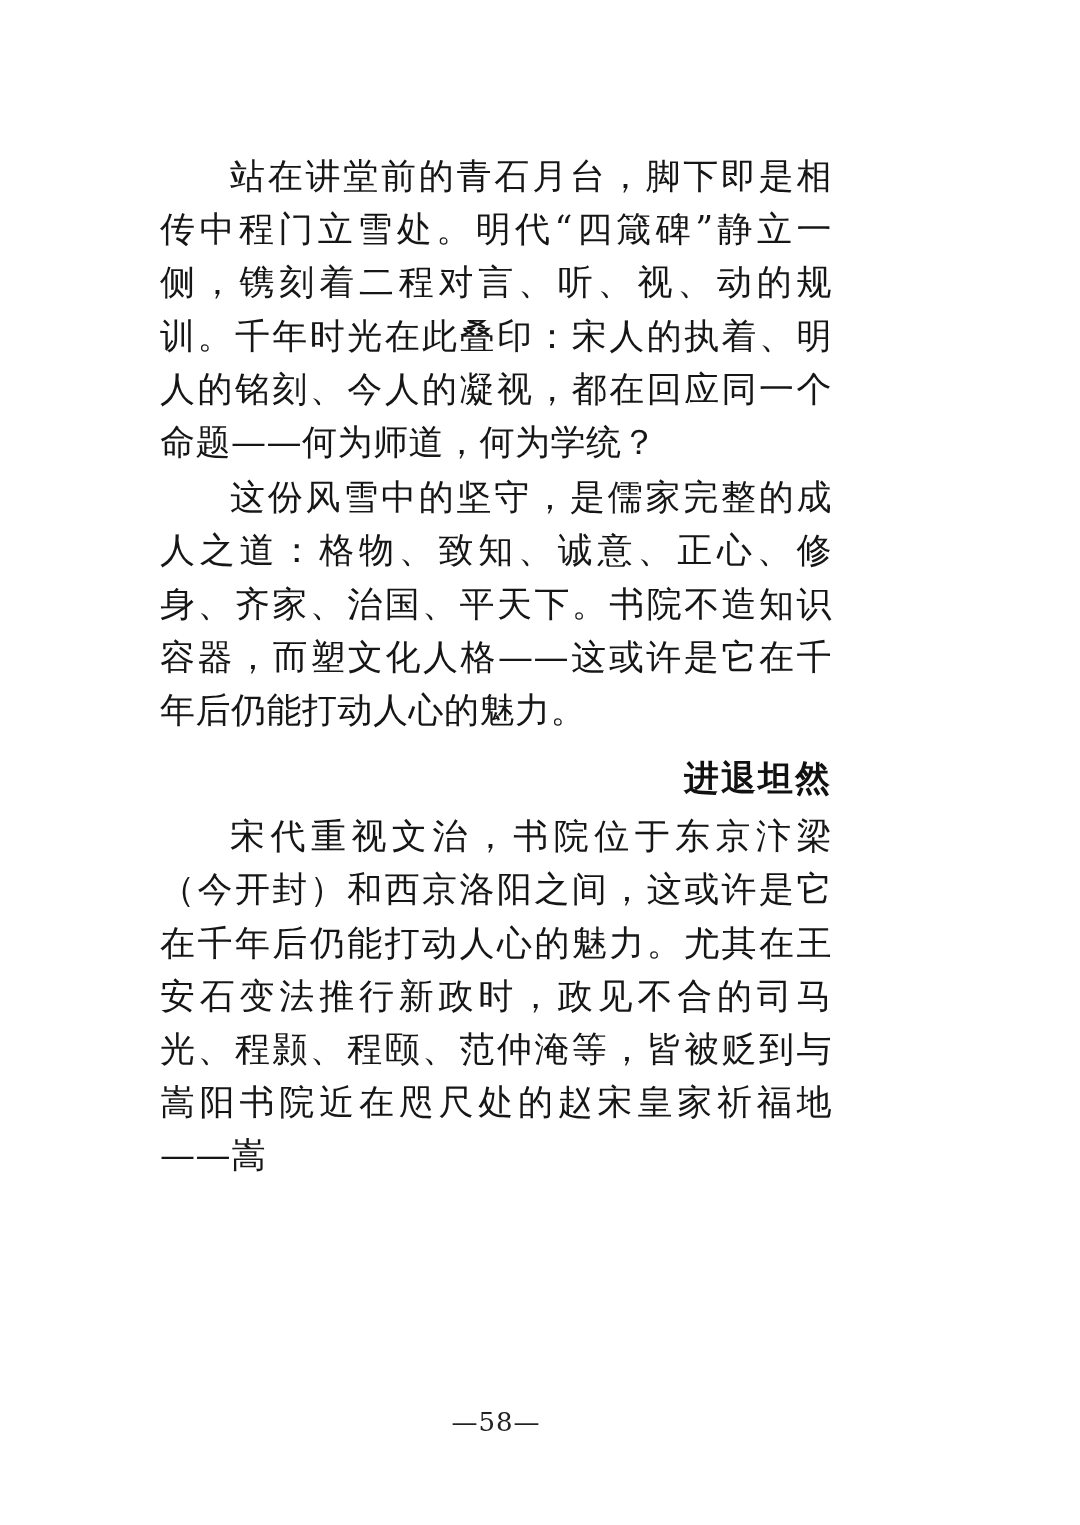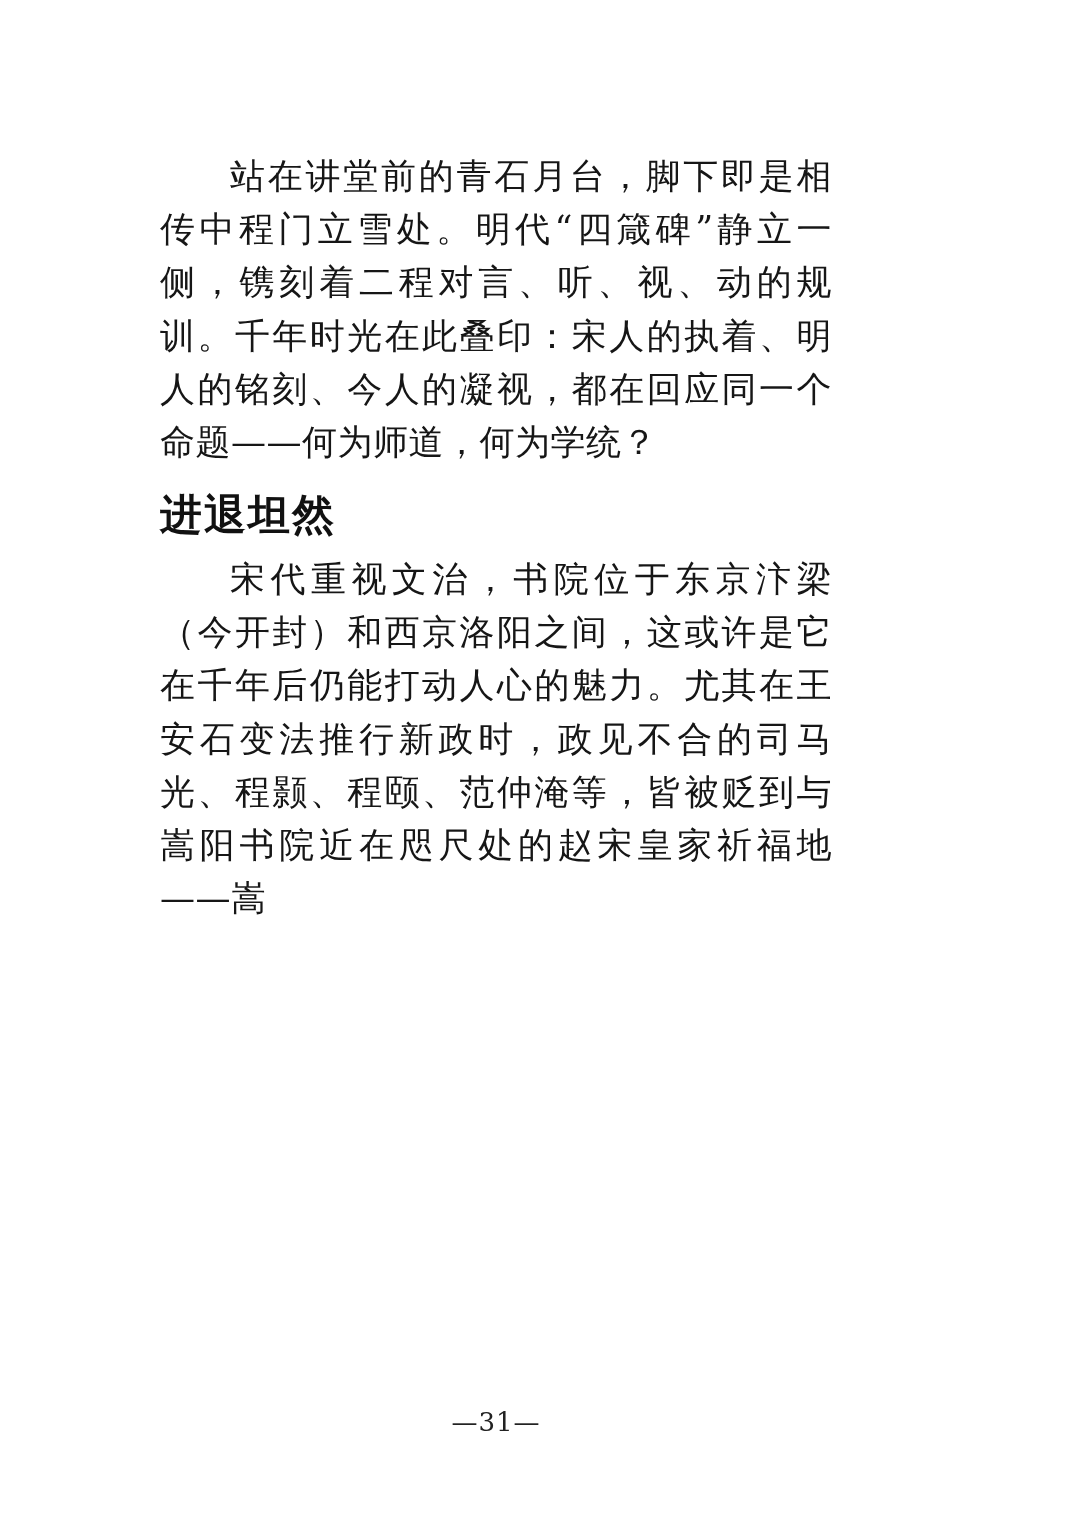--- a/index.html
+++ b/index.html
@@ -28,23 +28,23 @@
     text-align: justify;
     text-justify: inter-ideograph;
     letter-spacing: 0.5px;
     color: #161616;
   }
   .para {
     margin: 0 0 2px 0;
     text-indent: 2em;
   }
   .section-heading {
-    font-size: 42px;
+    font-size: 35px;
     font-weight: bold;
-    text-align: left;
+    text-align: right;
     margin: 14px 0 6px 0;
     letter-spacing: 2px;
     color: #111111;
   }
   .page-number {
     position: absolute;
     left: 0;
     right: 0;
     bottom: 88px;
     text-align: center;
@@ -54,22 +54,23 @@
   }
 </style>
 </head>
 <body>
 
 <div class="page">
 
   <div class="body-text">
 
     <p class="para">站在讲堂前的青石月台，脚下即是相传中程门立雪处。明代“四箴碑”静立一侧，镌刻着二程对言、听、视、动的规训。千年时光在此叠印：宋人的执着、明人的铭刻、今人的凝视，都在回应同一个命题——何为师道，何为学统？</p>
+    <p class="para">这份风雪中的坚守，是儒家完整的成人之道：格物、致知、诚意、正心、修身、齐家、治国、平天下。书院不造知识容器，而塑文化人格——这或许是它在千年后仍能打动人心的魅力。</p>
 
     <h2 class="section-heading">进退坦然</h2>
 
     <p class="para">宋代重视文治，书院位于东京汴梁（今开封）和西京洛阳之间，这或许是它在千年后仍能打动人心的魅力。尤其在王安石变法推行新政时，政见不合的司马光、程颢、程颐、范仲淹等，皆被贬到与嵩阳书院近在咫尺处的赵宋皇家祈福地——嵩</p>
 
   </div>
 
-  <div class="page-number">—31—</div>
+  <div class="page-number">—58—</div>
 
 </div>
 
 </body></html>

